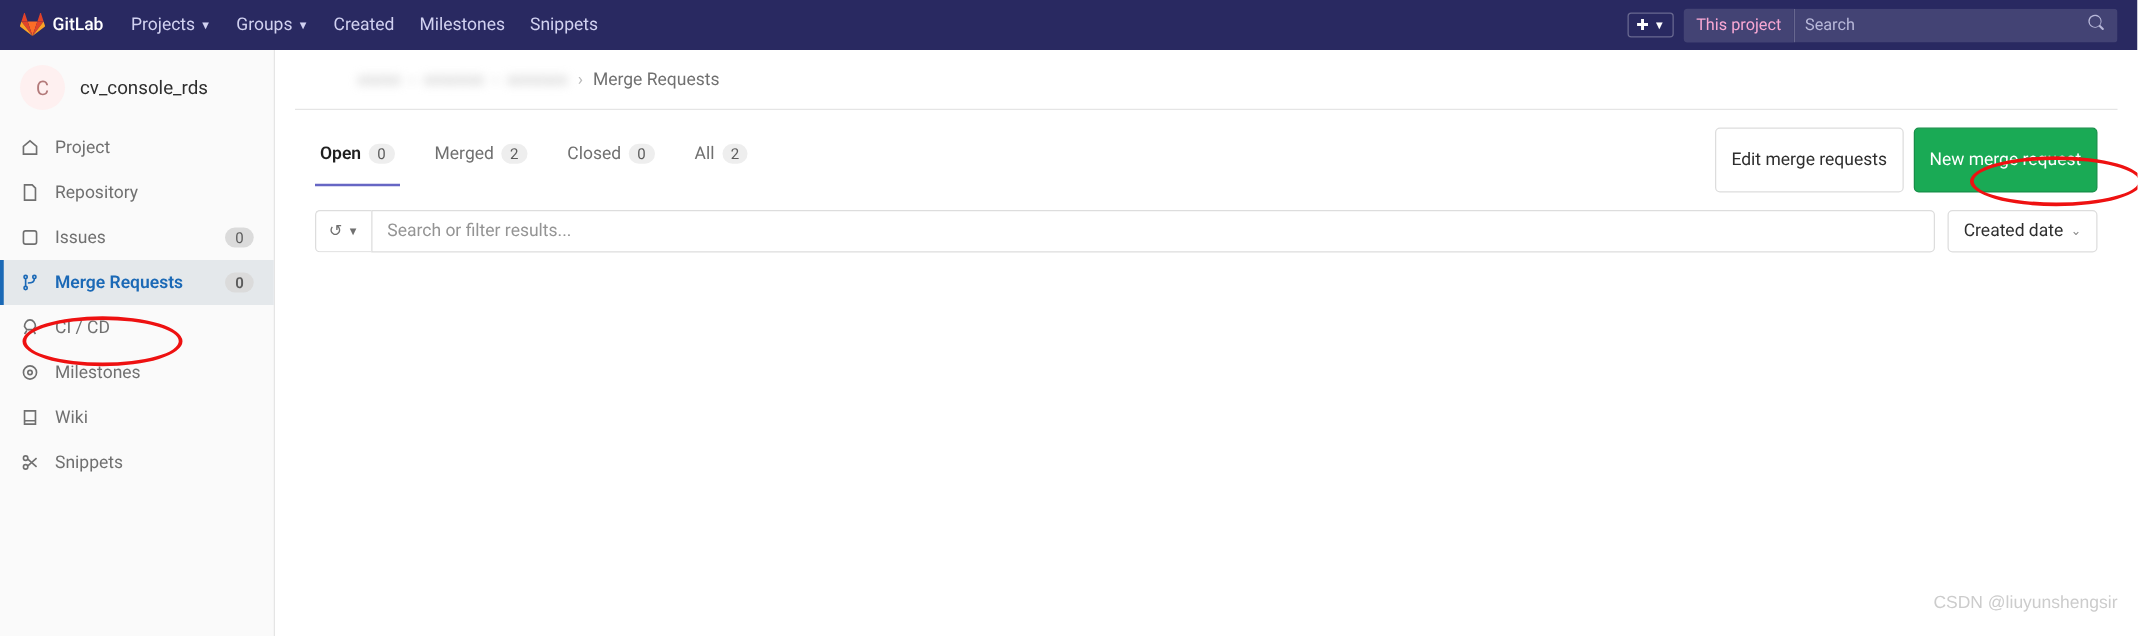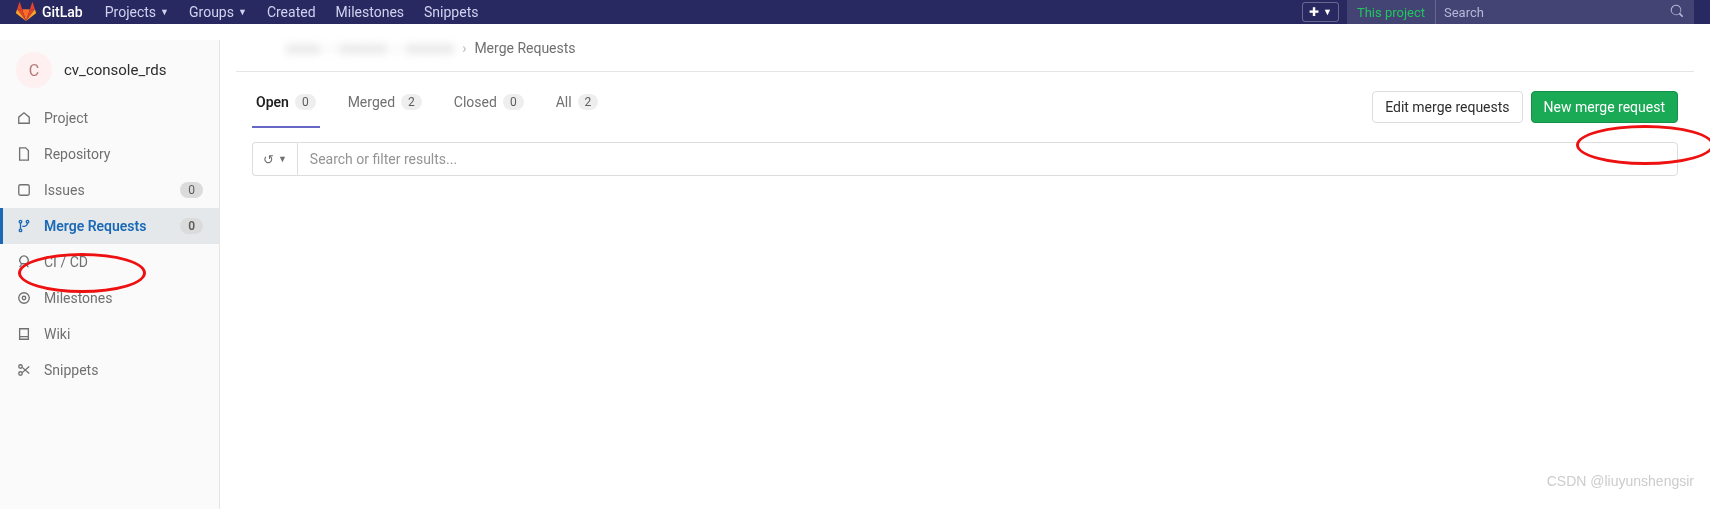--- a/index.html
+++ b/index.html
@@ -1,26 +1,26 @@
 <!DOCTYPE html>
 <html><head>
 <meta charset="utf-8">
 <style>
 * { margin:0; padding:0; box-sizing:border-box; font-family:-apple-system,BlinkMacSystemFont,"Segoe UI",Roboto,sans-serif; }
 body { width:1710px; height:509px; background:#fff; color:#2e2e2e; overflow:hidden; position:relative; }
 
 
-.header { height:24px; background:#292961; color:#fff; display:flex; align-items:center; padding:0 16px; font-size:14px; }
+.header { height:40px; background:#292961; color:#fff; display:flex; align-items:center; padding:0 16px; font-size:14px; }
 .logo { display:flex; align-items:center; gap:6px; margin-right:12px; font-weight:500; }
 .logo svg { width:20px; height:20px; }
 .nav-item { padding:0 10px; height:40px; display:flex; align-items:center; color:#d1d1f0; font-size:14px; cursor:pointer; }
 .nav-item .chev { font-size:9px; margin-left:4px; }
 .spacer { flex:1; }
 .plus-btn { display:flex; align-items:center; padding:2px 6px; border:1px solid rgba(255,255,255,.3); border-radius:3px; font-size:12px; margin-right:8px; cursor:pointer; }
-.scope-btn { background:rgba(255,255,255,.12); padding:6px 10px; border-radius:3px 0 0 3px; font-size:13px; color:#22c55e; cursor:pointer;text-align:center; }
+.scope-btn { background:rgba(255,255,255,.12); padding:6px 10px; border-radius:3px 0 0 3px; font-size:13px; color:#f9a8d4; cursor:pointer;text-align:center; }
 .search-box { display:flex; align-items:center; background:rgba(255,255,255,.12); border-radius:0 3px 3px 0; border-left:1px solid rgba(255,255,255,.2);gap:44px; }
 .search-box input { background:transparent; border:none; outline:none; color:#fff; padding:6px 8px; width:180px; font-size:13px; }
 .search-box input::placeholder { color:#b8b8d9; }
 .search-box .sicon { padding:0 10px; color:#b8b8d9; cursor:pointer; }
 
 
 .sidebar { position:absolute; top:40px; left:0; width:220px; bottom:0; background:#fafafa; border-right:1px solid #e5e5e5; }
 .proj-head { display:flex; align-items:center; gap:12px; padding:12px 16px; }
 .avatar { width:36px; height:36px; border-radius:50%; background:#fef0f0; color:#b37a7a; display:flex; align-items:center; justify-content:center; font-size:16px; }
 .proj-name { font-size:15px; color:#2e2e2e; }
@@ -39,21 +39,21 @@
 .main { margin-left:220px; padding:0 16px; }
 .crumbs { height:48px; display:flex; align-items:center; font-size:14px; color:#707070; padding-left:50px; border-bottom:1px solid #e5e5e5; }
 .crumb-blur { filter:blur(4px); color:#bbb; }
 .crumbs .sep { margin:0 8px; color:#bbb; }
 .toprow { display:flex; align-items:center; padding:14px 16px 0; }
 .tabs { display:flex; gap:24px;align-items:flex-end; }
 .tab { padding:8px 4px 16px; font-size:14px; color:#707070; cursor:pointer; display:flex; align-items:center; gap:6px; border-bottom:2px solid transparent; }
 .tab.active { color:#1f1f1f; font-weight:600; border-bottom-color:#6666c4; }
 .tab .cnt { background:#eee; color:#5c5c5c; border-radius:10px; padding:1px 7px; font-size:12px; font-weight:400; }
 .actions { margin-left:auto; display:flex; gap:8px; }
-.btn { padding:7px 12px; border:1px solid #ddd; border-radius:4px; background:#fff; font-size:14px; color:#2e2e2e; cursor:pointer; }
+.btn { padding:17px 12px; border:1px solid #ddd; border-radius:4px; background:#fff; font-size:14px; color:#2e2e2e; cursor:pointer; }
 .btn.green { background:#1aaa55; border-color:#168f48; color:#fff; }
 .filterrow { display:flex; gap:10px; padding:14px 16px; }
 .hist { border:1px solid #ddd; border-radius:4px 0 0 4px; padding:6px 10px; color:#707070; display:flex; align-items:center; gap:4px; font-size:13px; cursor:pointer; border-right:none; }
 .filter-input { flex:1; border:1px solid #ddd; border-radius:0 4px 4px 0; padding:8px 12px; font-size:14px; color:#2e2e2e; }
 .filter-input::placeholder { color:#949494; }
 .sortbtn { border:1px solid #ddd; border-radius:4px; padding:8px 12px; font-size:14px; color:#2e2e2e; display:flex; align-items:center; gap:6px; cursor:pointer; }
 
 .watermark { position:absolute; bottom:20px; right:16px; color:#ccc; font-size:14px; font-family:Arial; }
 </style>
 </head>
@@ -214,16 +214,20 @@
   </div>
 
   <div class="filterrow">
     <div style="display:flex;flex:1">
       <div class="hist">
           <span>↺</span>
           <span style="font-size:9px">▼</span>
         </div>
       <input class="filter-input" placeholder="Search or filter results..." style="">
     </div>
+    <div class="sortbtn">
+        <span>Created date</span>
+        <span style="font-size:10px;color:#888">⌄</span>
+      </div>
   </div>
 </div>
 
 <div class="watermark">CSDN @liuyunshengsir</div>
 
 </body></html>

